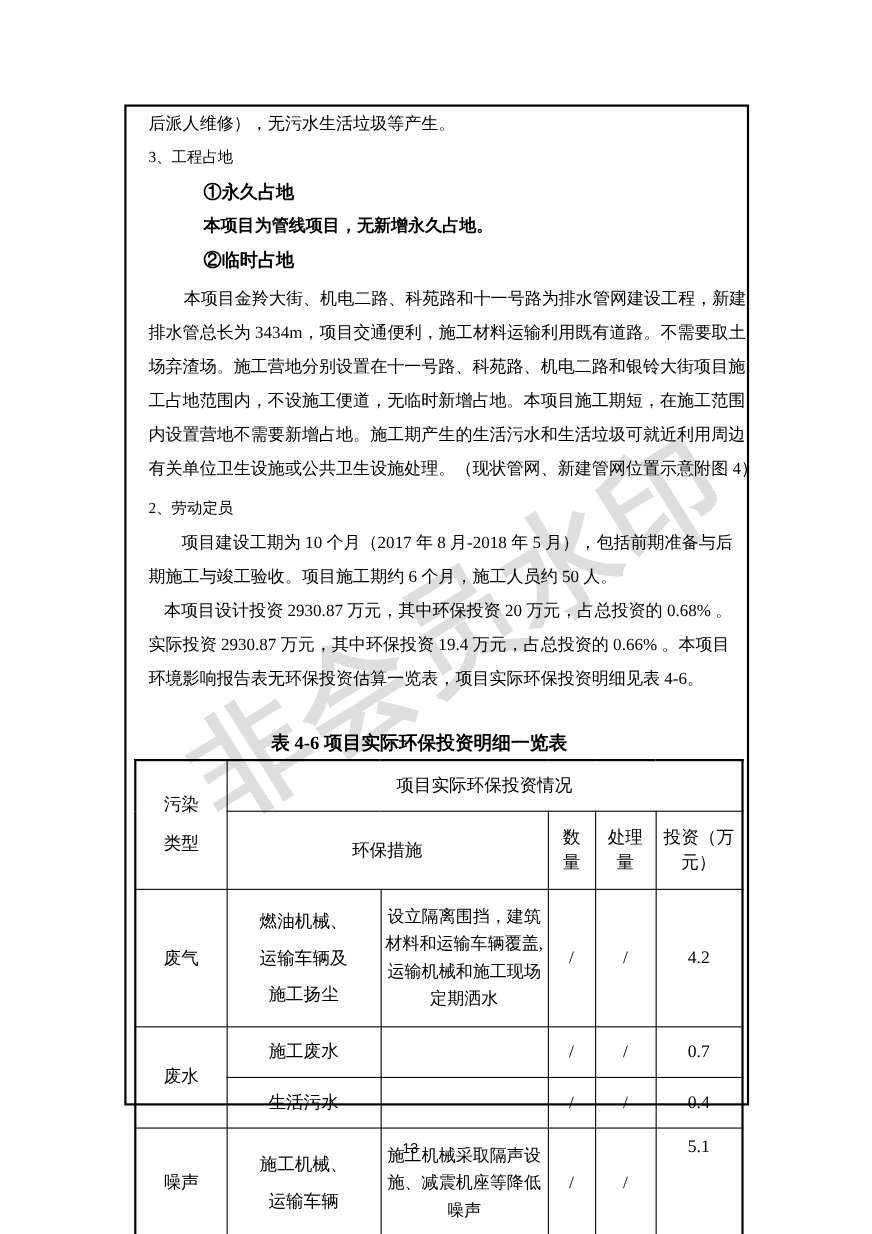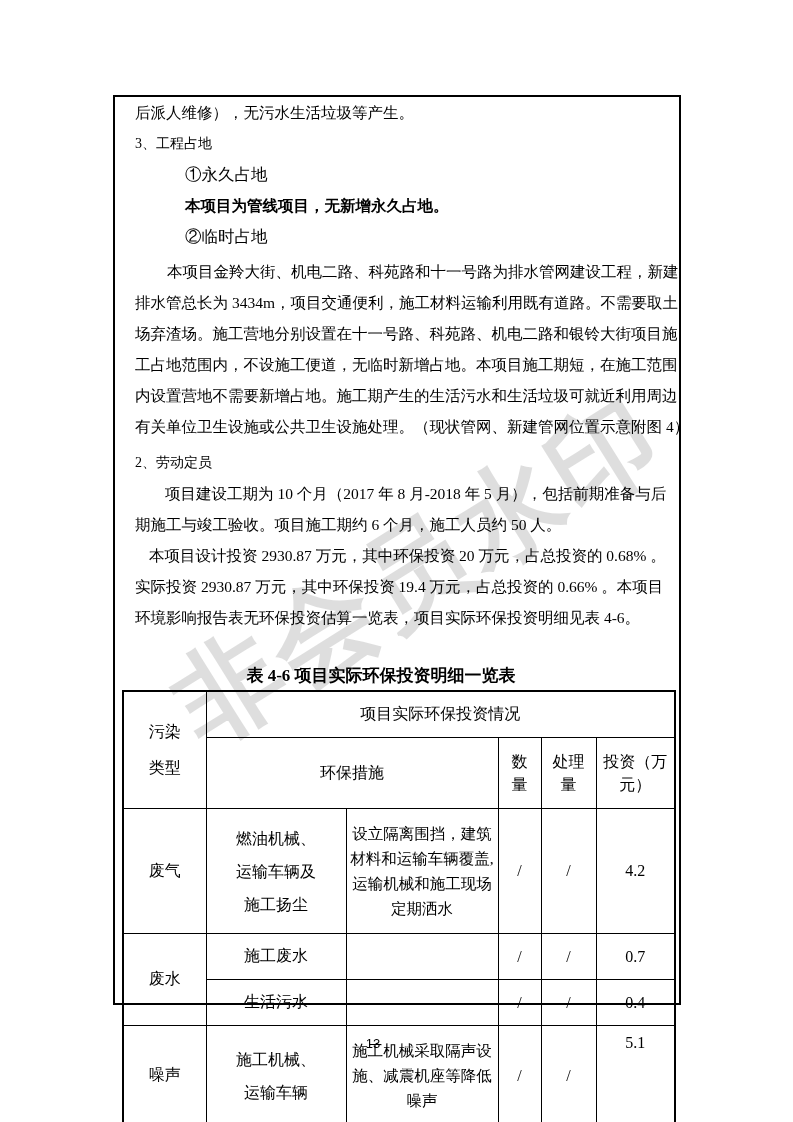--- a/index.html
+++ b/index.html
@@ -39,21 +39,21 @@
     position:absolute;
     left:135px;top:97px;
     width:562px;
     font-size:15.5px;
     line-height:31px;
     z-index:2;
     text-align:left;
   }
   .line{white-space:pre-line;}
   .heading{font-weight:normal;font-size:14px;}
-  .subheading{font-weight:normal;font-size:16.5px;padding-left:50px;}
+  .subheading{font-weight:bold;font-size:16.5px;padding-left:50px;}
   .indent-para{padding-left:50px;font-weight:bold;}
   .para{white-space:pre-line;}
   .p-temp{margin-top:4px;}
   .h4{margin-top:5px;}
   .p-labor{text-indent:30px;}
   .p-invest{text-indent:14px;}
   .big-indent{text-indent:32px;}
   .table-title{
     position:absolute;
     left:123px;top:664px;

